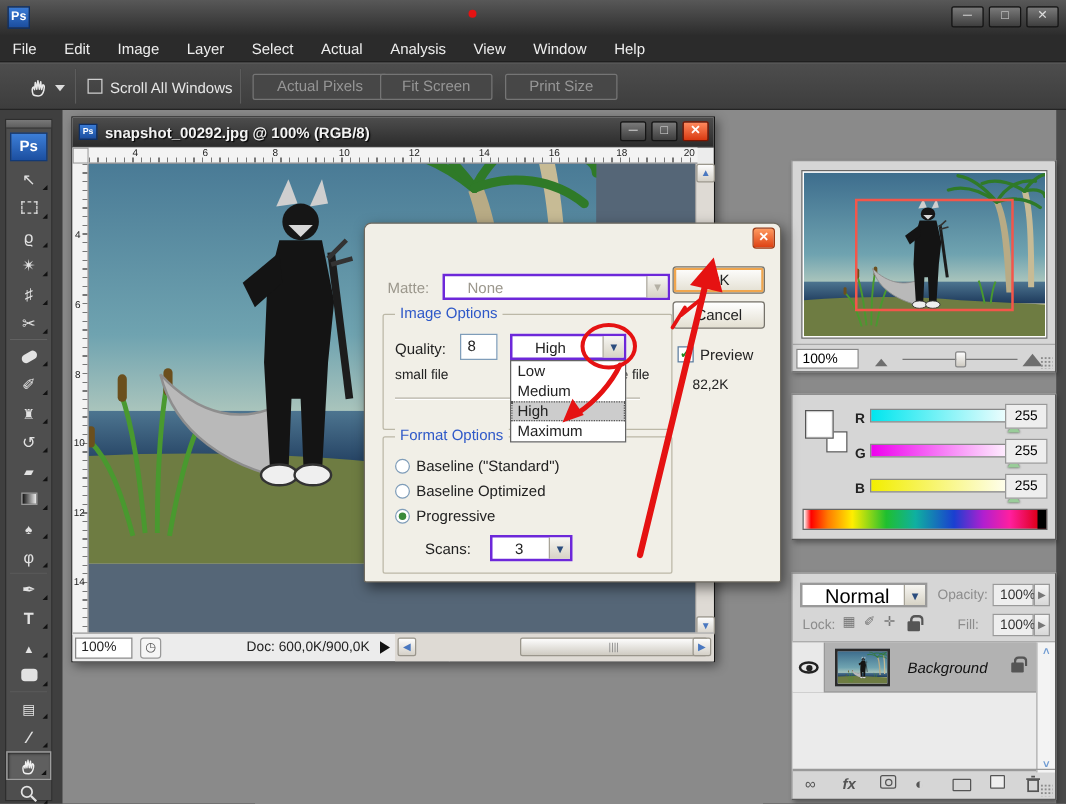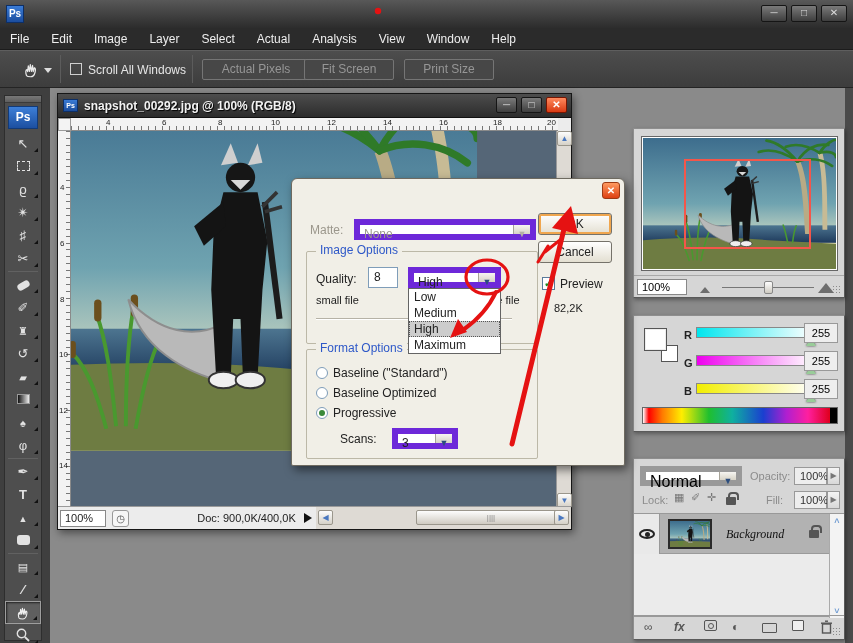--- a/index.html
+++ b/index.html
@@ -88,21 +88,21 @@
   
   #dialog { position:absolute; left:291px; top:178px; width:334px; height:288px;
     background:#f1efe7; border:1px solid #6e6a60; border-radius:6px 6px 2px 2px;
     box-shadow:3px 4px 10px rgba(0,0,0,.5); z-index:5; font-size:12px; color:#222; }
   #dlg-titlebar { position:absolute; left:1px; right:1px; top:1px; height:23px; border-radius:5px 5px 0 0;
     background:linear-gradient(#ffffff,#d9d5ca); display:flex; align-items:center; border-bottom:1px solid #b5b1a4; }
   #dlg-title { font-weight:bold; font-size:12px; color:#4a4a48; margin-left:8px; }
   .dlg-x { position:absolute; right:4px; top:3px; width:18px; height:17px; border:1px solid #9c3a14; border-radius:3px;
     background:linear-gradient(#ff9a60,#dd4012); color:#fff; font-weight:bold; font-size:10px; text-align:center; line-height:15px; }
   .gray { color:#9b978c; }
-  .combo { position:absolute; background:#fff; border:6px solid #6d28d9; height:21px; line-height:19px; padding-left:4px; }
+  .combo { position:absolute; background:#fff; border:2px solid #6d28d9; height:21px; line-height:19px; padding-left:18px; }
   .combo .arrow { position:absolute; right:0; top:0; bottom:0; width:17px;
     background:linear-gradient(#f6f5f1,#d7d3c6); border-left:1px solid #a8a498; color:#2b4d7e;
     font-size:9px; text-align:center; line-height:19px; }
   .combo.disabled { color:#9b978c; }
   .combo.disabled .arrow { color:#b4b0a4; }
   .xpbtn { position:absolute; width:74px; height:22px; border:1px solid #75726a; border-radius:3px;
     background:linear-gradient(#ffffff,#e3dfd1); text-align:center; line-height:20px; color:#222; }
   .xpbtn.default { box-shadow:inset 0 0 0 2px #f0a64e; }
   .group { position:absolute; border:1px solid #bcb8a7; border-radius:2px; }
   .legend { position:absolute; top:-9px; left:9px; background:#f1efe7; padding:0 4px; color:#2e58c8; font-size:12px; }
@@ -138,21 +138,21 @@
   .ch-val { position:absolute; width:34px; height:20px; border:1px solid #999; background:#eee; font-size:11px; text-align:center; line-height:18px; }
   .spectrum { position:absolute; left:8px; top:91px; width:196px; height:17px; border:1px solid #666;
     background:linear-gradient(90deg,#fff 0%,#f00 3%,#ff7b00 10%,#ffee00 20%,#1fbf2f 34%,#0fb0a0 46%,#1a3fd0 62%,#b01fd0 74%,#ff1f9f 85%,#e00020 96%,#e00020 97%); }
   .spectrum::after { content:""; position:absolute; right:0; top:0; bottom:0; width:7px; background:#000; }
 
   .lp-label { font-size:11px; color:#8c8c8c; position:absolute; }
   .valbox { position:absolute; width:44px; height:18px; border:1px solid #999; background:#eee; font-size:11px; line-height:16px; padding-left:5px; color:#333; }
   .valarrow { position:absolute; width:13px; height:18px; border:1px solid #999; background:linear-gradient(#f4f4f4,#d8d8d8);
     color:#777; font-size:8px; text-align:center; line-height:16px; }
   #layer-list { position:absolute; left:0; top:54px; right:0; height:104px; background:#ebebeb; border-top:1px solid #999; border-bottom:1px solid #999; }
-  #layer-row { position:absolute; left:0; top:0; right:15px; height:40px; background:#b2b2b2; border-bottom:1px solid #9a9a9a;font-family:Liberation Serif, serif; }
+  #layer-row { position:absolute; left:0; top:0; right:15px; height:40px; background:#b2b2b2; border-bottom:1px solid #9a9a9a; }
   .eyecell { position:absolute; left:0; top:0; width:26px; height:40px; background:#e9e9e9; border-right:1px solid #999; }
   .eye { position:absolute; left:5px; top:15px; width:16px; height:10px; border:2px solid #222; border-radius:50%; }
   .eye::after { content:""; position:absolute; left:4px; top:1px; width:5px; height:5px; border-radius:50%; background:#222; }
   .lthumb { position:absolute; left:34px; top:5px; width:44px; height:30px; border:2px solid #2a2a2a; background:#789; overflow:hidden; }
   .lname { position:absolute; left:92px; top:13px; font-size:12px; font-style:italic; color:#111; }
   .padlock { position:absolute; width:10px; height:8px; background:#555; border-radius:1px; }
   .padlock::before { content:""; position:absolute; left:1.5px; top:-5px; width:7px; height:6px;
     border:2px solid #555; border-bottom:none; border-radius:4px 4px 0 0; }
   .lscroll { position:absolute; right:0; top:0; width:15px; height:104px; background:#f3f3f3; border-left:1px solid #aaa; }
   .chev { position:absolute; left:1px; width:12px; text-align:center; color:#6f9bd2; font-size:9px; font-weight:bold; }
@@ -339,21 +339,21 @@
         <use href="#scene"></use>
       </svg>
   </div>
   <div id="vscroll">
     <div class="sbtn" style="top:0">▲</div>
     <div class="sbtn" style="bottom:0">▼</div>
   </div>
   <div id="statusbar">
     <div class="zoombox">100%</div>
     <div class="clockicon">◷</div>
-    <div class="docseg">Doc: 900,0K/400,0K</div>
+    <div class="docseg">Doc: 600,0K/900,0K</div>
     <div class="blk-tri"></div>
     <div id="hscroll">
       <div class="sbtn" style="left:2px">◀</div>
       <div class="hthumb">||||</div>
       <div class="sbtn" style="left:auto;right:2px">▶</div>
     </div>
   </div>
 </div>
 
 <div id="dialog">

